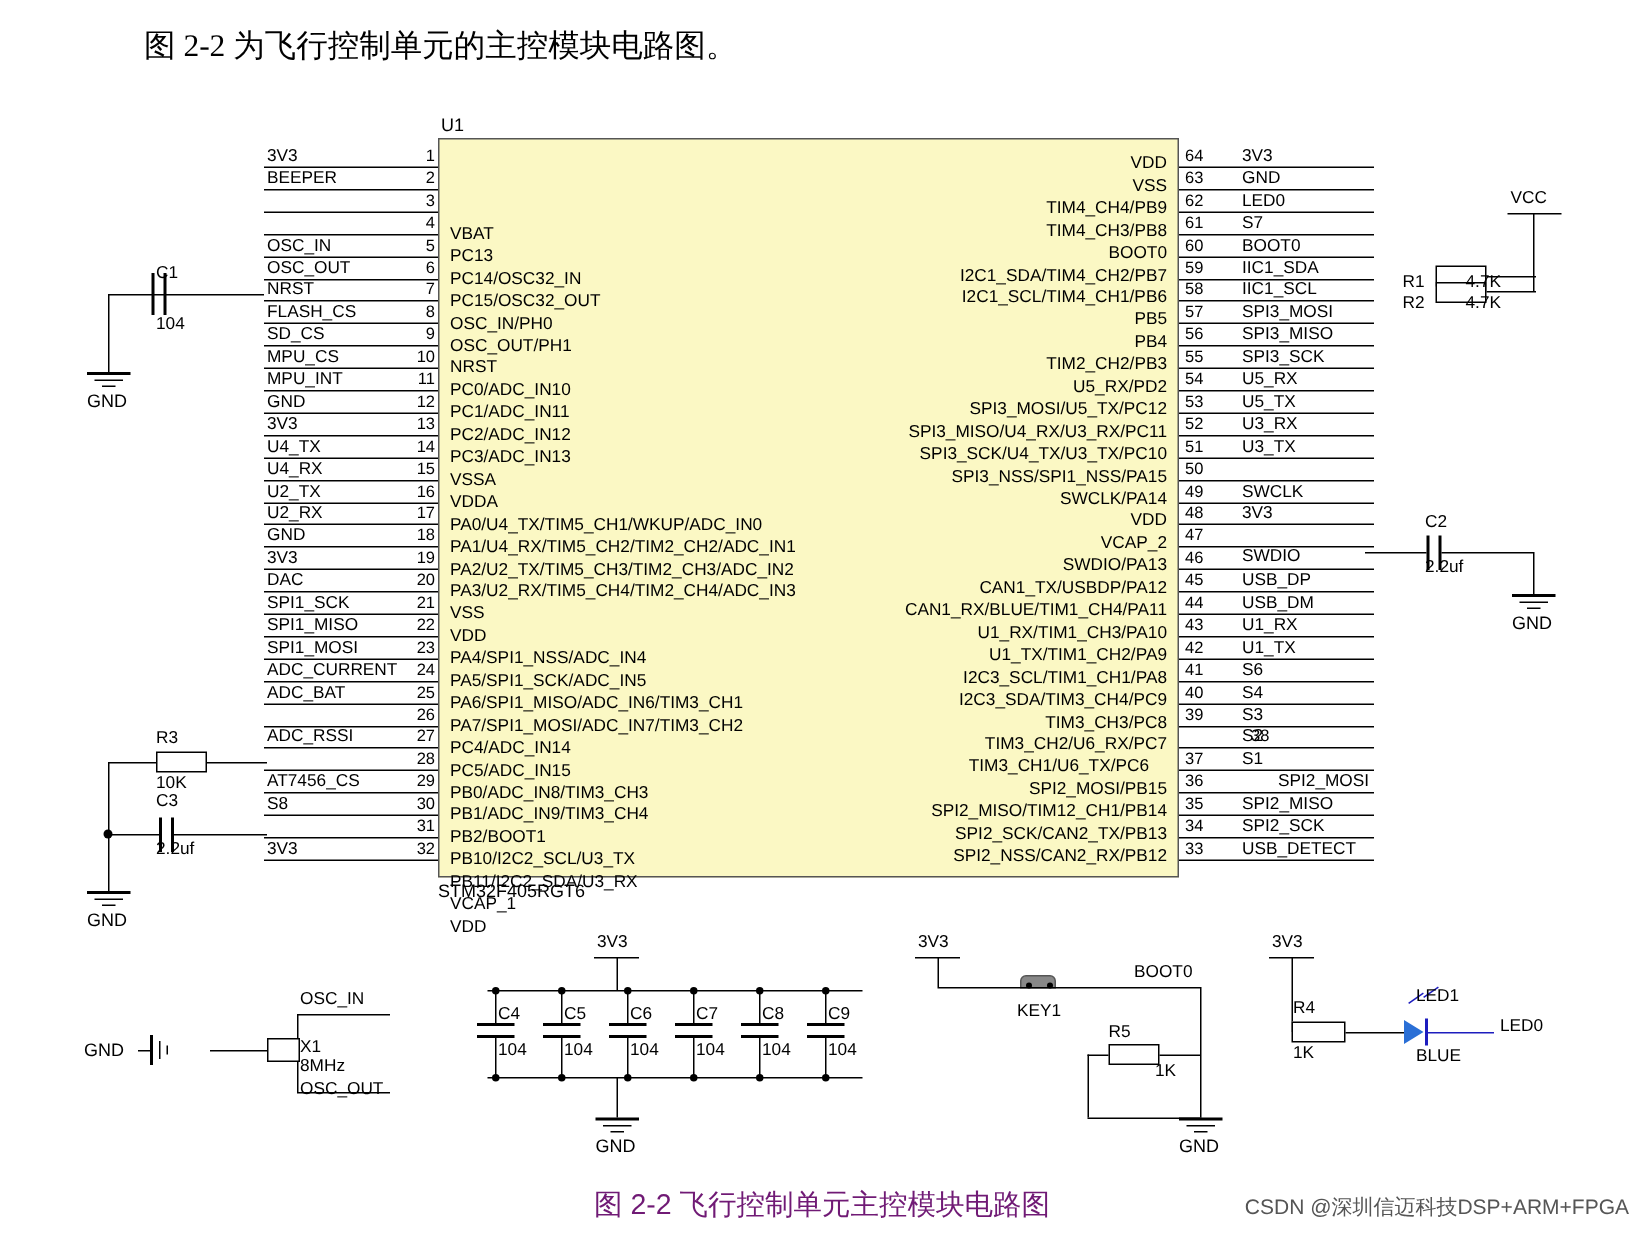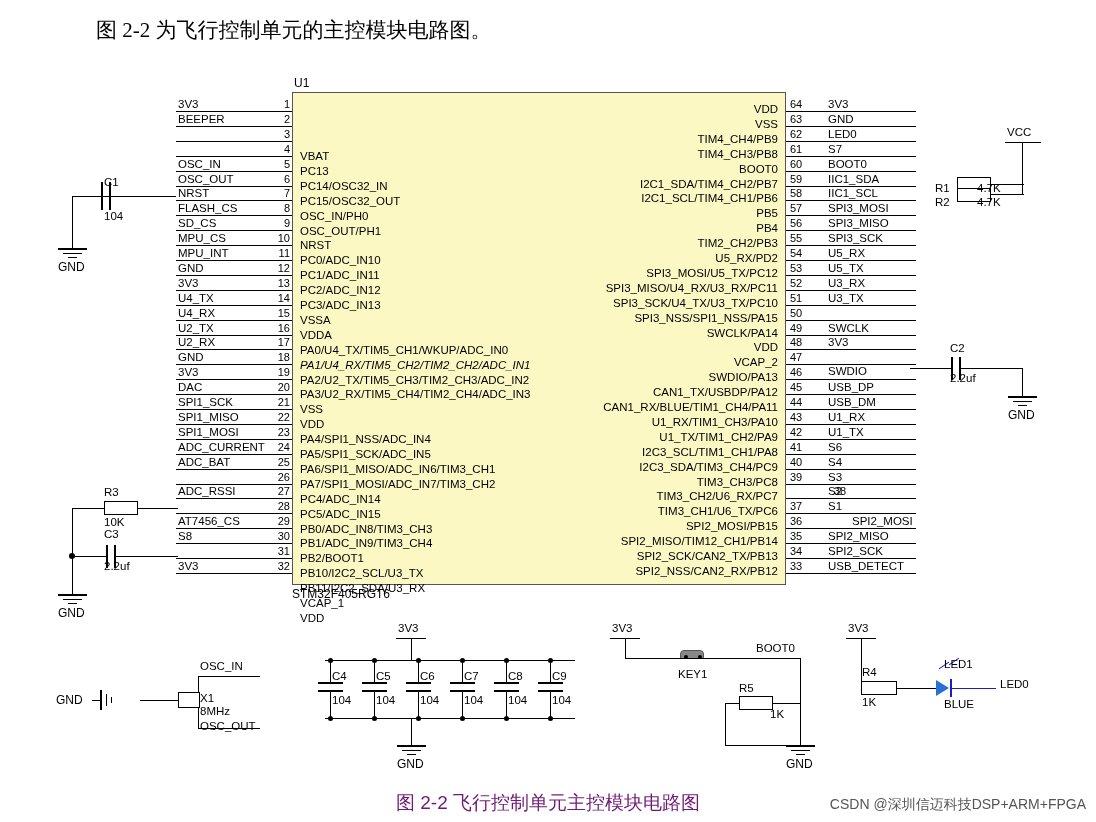--- a/index.html
+++ b/index.html
@@ -119,21 +119,21 @@
     <div class="pinnum" style="left: 274px; top: 261.9px; width: 16px; text-align: right;">12</div>
     <div class="netlbl" style="left: 178px; top: 261.9px;">GND</div>
     <div class="pin-in pin-left" style="top: 281.8px;">VDDA</div>
     <div class="wire h" style="left: 176px; top: 289.8px; width: 116px;"></div>
     <div class="pinnum" style="left: 274px; top: 276.8px; width: 16px; text-align: right;">13</div>
     <div class="netlbl" style="left: 178px; top: 276.8px;">3V3</div>
     <div class="pin-in pin-left" style="top: 296.7px;">PA0/U4_TX/TIM5_CH1/WKUP/ADC_IN0</div>
     <div class="wire h" style="left: 176px; top: 304.7px; width: 116px;"></div>
     <div class="pinnum" style="left: 274px; top: 291.7px; width: 16px; text-align: right;">14</div>
     <div class="netlbl" style="left: 178px; top: 291.7px;">U4_TX</div>
-    <div class="pin-in pin-left" style="top: 311.6px; font-style: italic;">PA1/U4_RX/TIM5_CH2/TIM2_CH2/ADC_IN1</div>
+    <div class="pin-in pin-left" style="top: 311.6px;">PA1/U4_RX/TIM5_CH2/TIM2_CH2/ADC_IN1</div>
     <div class="wire h" style="left: 176px; top: 319.6px; width: 116px;"></div>
     <div class="pinnum" style="left: 274px; top: 306.6px; width: 16px; text-align: right;">15</div>
     <div class="netlbl" style="left: 178px; top: 306.6px;">U4_RX</div>
     <div class="pin-in pin-left" style="top: 326.5px;">PA2/U2_TX/TIM5_CH3/TIM2_CH3/ADC_IN2</div>
     <div class="wire h" style="left: 176px; top: 334.5px; width: 116px;"></div>
     <div class="pinnum" style="left: 274px; top: 321.5px; width: 16px; text-align: right;">16</div>
     <div class="netlbl" style="left: 178px; top: 321.5px;">U2_TX</div>
     <div class="pin-in pin-left" style="top: 341.4px;">PA3/U2_RX/TIM5_CH4/TIM2_CH4/ADC_IN3</div>
     <div class="wire h" style="left: 176px; top: 349.4px; width: 116px;"></div>
     <div class="pinnum" style="left: 274px; top: 336.4px; width: 16px; text-align: right;">17</div>
@@ -296,21 +296,21 @@
     <div class="pinnum" style="left: 790px; top: 455.6px;">40</div>
     <div class="netlbl" style="left: 828px; top: 455.6px;">S4</div>
     <div class="pin-in pin-right" style="top: 475.5px; right: 318px;">TIM3_CH3/PC8</div>
     <div class="wire h" style="left: 786px; top: 483.5px; width: 130px;"></div>
     <div class="pinnum" style="left: 790px; top: 470.5px;">39</div>
     <div class="netlbl" style="left: 828px; top: 470.5px;">S3</div>
     <div class="pin-in pin-right" style="top: 490.4px; right: 318px;">TIM3_CH2/U6_RX/PC7</div>
     <div class="wire h" style="left: 786px; top: 498.4px; width: 130px;"></div>
     <div class="pinnum" style="left: 790px; top: 485.4px; margin-left: 44px;">38</div>
     <div class="netlbl" style="left: 828px; top: 485.4px;">S2</div>
-    <div class="pin-in pin-right" style="top: 505.3px; right: 318px;">TIM3_CH1/U6_TX/PC6</div>
+    <div class="pin-in pin-right" style="top: 505.3px; right: 330px;">TIM3_CH1/U6_TX/PC6</div>
     <div class="wire h" style="left: 786px; top: 513.3px; width: 130px;"></div>
     <div class="pinnum" style="left: 790px; top: 500.3px;">37</div>
     <div class="netlbl" style="left: 828px; top: 500.3px;">S1</div>
     <div class="pin-in pin-right" style="top: 520.2px; right: 318px;">SPI2_MOSI/PB15</div>
     <div class="wire h" style="left: 786px; top: 528.2px; width: 130px;"></div>
     <div class="pinnum" style="left: 790px; top: 515.2px;">36</div>
     <div class="netlbl" style="left: 828px; top: 515.2px; margin-left: 24px;">SPI2_MOSI</div>
     <div class="pin-in pin-right" style="top: 535.1px; right: 318px;">SPI2_MISO/TIM12_CH1/PB14</div>
     <div class="wire h" style="left: 786px; top: 543.1px; width: 130px;"></div>
     <div class="pinnum" style="left: 790px; top: 530.1px;">35</div>

